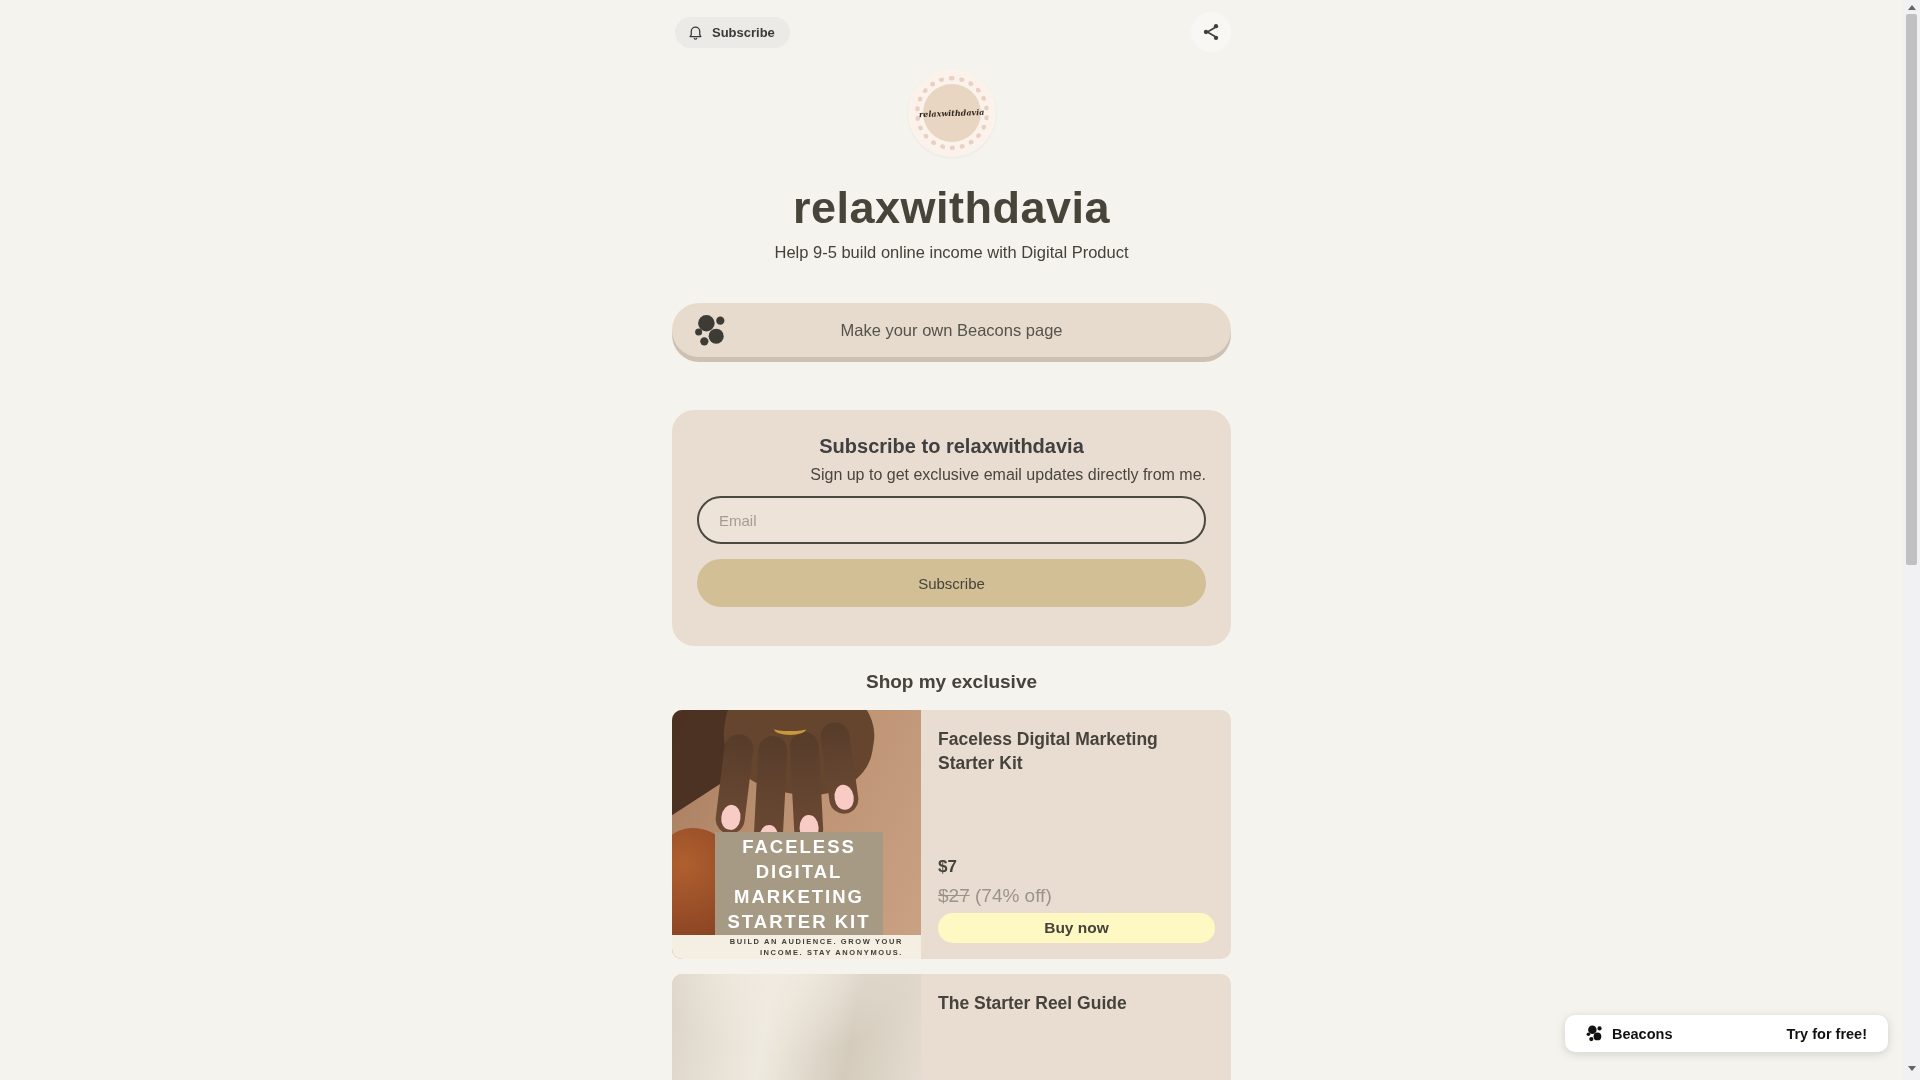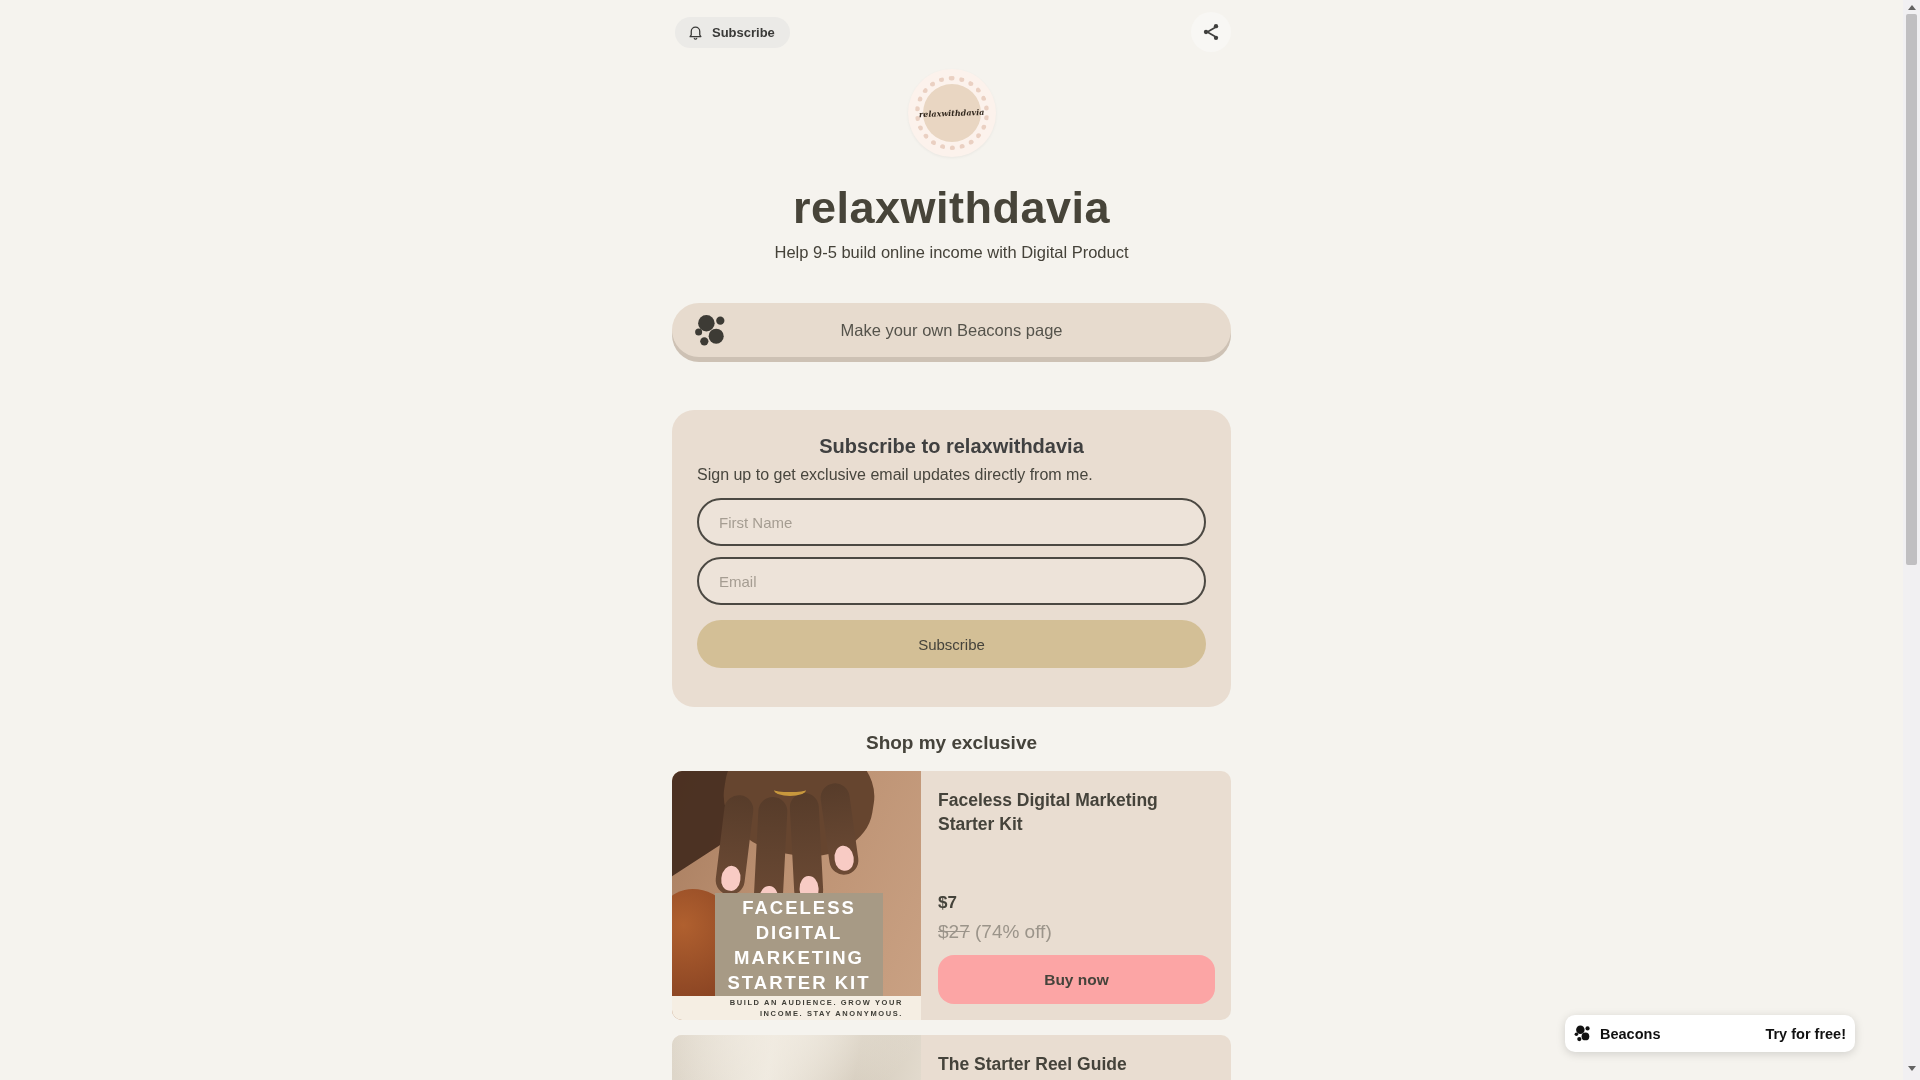--- a/index.html
+++ b/index.html
@@ -56,21 +56,21 @@
   }
   .beacons-btn .logo { position:absolute; left:22px; top:11px; }
   .beacons-btn .label { width:100%; text-align:center; font-size:16.5px; color:#55534b; }
 
   
   .sub-card {
     margin-top:53px; background:#e9ddd1; border-radius:22px;
     padding:24px 25px 39px;
   }
   .sub-card h2 { text-align:center; font-size:20px; line-height:24px; font-weight:bold; color:#404040; }
-  .sub-card .card-sub { margin-top:7px; text-align:left; font-size:16px; line-height:20px; color:#48463e; }
+  .sub-card .card-sub { margin-top:7px; text-align:right; font-size:16px; line-height:20px; color:#48463e; }
   .sub-card input {
     display:block; width:100%; height:48px; border-radius:24px;
     border:2px solid #4b4842; background:rgba(255,255,255,0.18);
     padding:0 20px; font-size:15px; color:#45433b; outline:none;
     font-family:"Liberation Sans", sans-serif;
   }
   .sub-card input::placeholder { color:#a59d92; }
   .input-first { margin-top:13px; }
   .input-email { margin-top:11px; }
   .sub-card .subscribe-btn {
@@ -122,30 +122,30 @@
       linear-gradient(100deg,#dcd4c7 0%,#efeae0 35%,#d4cbbc 65%,#e9e2d6 100%);
   }
 
   .product-info { flex:1; padding:17px 16px 16px 17px; display:flex; flex-direction:column; }
   .product-title { font-size:17.5px; line-height:24px; font-weight:bold; color:#45433b; }
   .spacer { flex:1; }
   .product-price { font-size:17px; line-height:20px; font-weight:bold; color:#45433b; }
   .product-compare { margin-top:10px; font-size:19px; line-height:18px; color:#9b948a; }
   .product-compare .strike { text-decoration:line-through; }
   .buy-btn {
-    margin-top:14px; height:49px; border-radius:16px; border:none; width:100%;
-    background:#fca5a5; font-size:15.5px; font-weight:bold; color:#45433b; cursor:pointer;
+    margin-top:8px; height:30px; border-radius:16px; border:none; width:100%;
+    background:#fef9c3; font-size:15.5px; font-weight:bold; color:#45433b; cursor:pointer;
     font-family:"Liberation Sans", sans-serif;
   }
 
   
   .beacons-badge {
-    position:absolute; left:1565px; top:1015px; width:290px; height:37px;
+    position:absolute; left:1565px; top:1015px; width:323px; height:37px;
     background:#ffffff; border-radius:10px; box-shadow:0 2px 10px rgba(0,0,0,0.15);
-    display:flex; align-items:center; padding:0 9px; cursor:pointer; z-index:5;
+    display:flex; align-items:center; padding:0 21px; cursor:pointer; z-index:5;
   }
   .beacons-badge .brand { margin-left:9px; font-size:14.5px; font-weight:bold; color:#111111; }
   .beacons-badge .cta { margin-left:auto; font-size:14.5px; font-weight:bold; color:#111111; }
 
   
   .scrollbar { position:absolute; right:0; top:0; width:17px; height:1080px; background:#f1f0f2; }
   .sb-thumb { position:absolute; left:3px; top:14px; width:11px; height:551px; background:#c0bfc1; border-radius:2px; }
   .sb-up, .sb-down { position:absolute; left:4.5px; width:0; height:0; border-left:4px solid transparent; border-right:4px solid transparent; }
   .sb-up { top:5px; border-bottom:5px solid #636363; }
   .sb-down { top:1066px; border-top:5px solid #636363; }
@@ -198,21 +198,20 @@
           <circle cx="21.5" cy="21.5" r="7.3"></circle>
           <circle cx="10" cy="26.5" r="4"></circle>
         </svg>
       </span>
       <span class="label">Make your own Beacons page</span>
     </div>
 
     <div class="sub-card">
       <h2>Subscribe to relaxwithdavia</h2>
       <div class="card-sub">Sign up to get exclusive email updates directly from me.</div>
-      <input class="input-first" type="text" placeholder="First Name" style="">
       <input class="input-email" type="text" placeholder="Email" style="">
       <button class="subscribe-btn">Subscribe</button>
     </div>
 
     <div class="shop-heading">Shop my exclusive</div>
 
     <div class="product-card">
       <div class="product-img img-kit">
         <div class="kit-arm"></div>
         <div class="kit-chair"></div>

